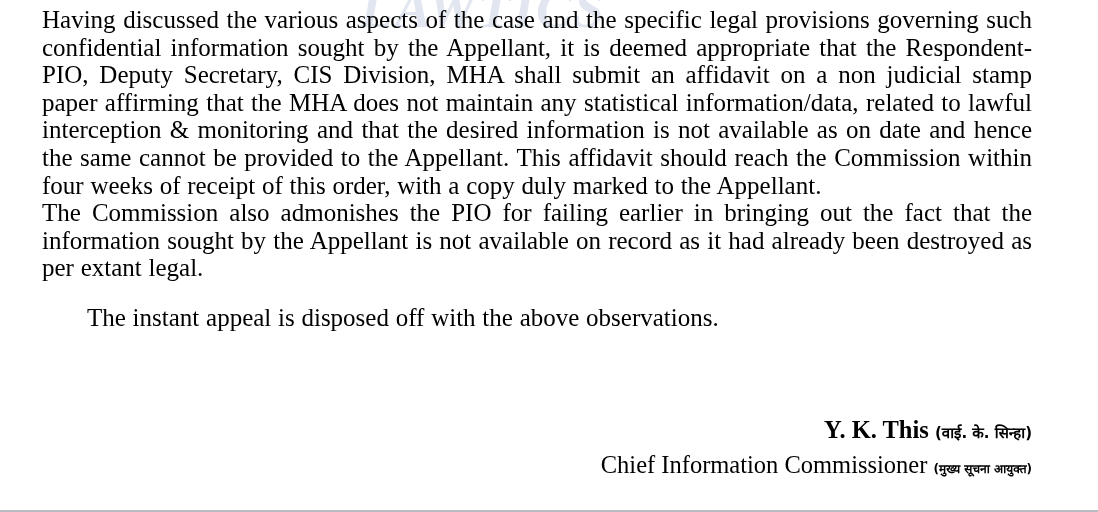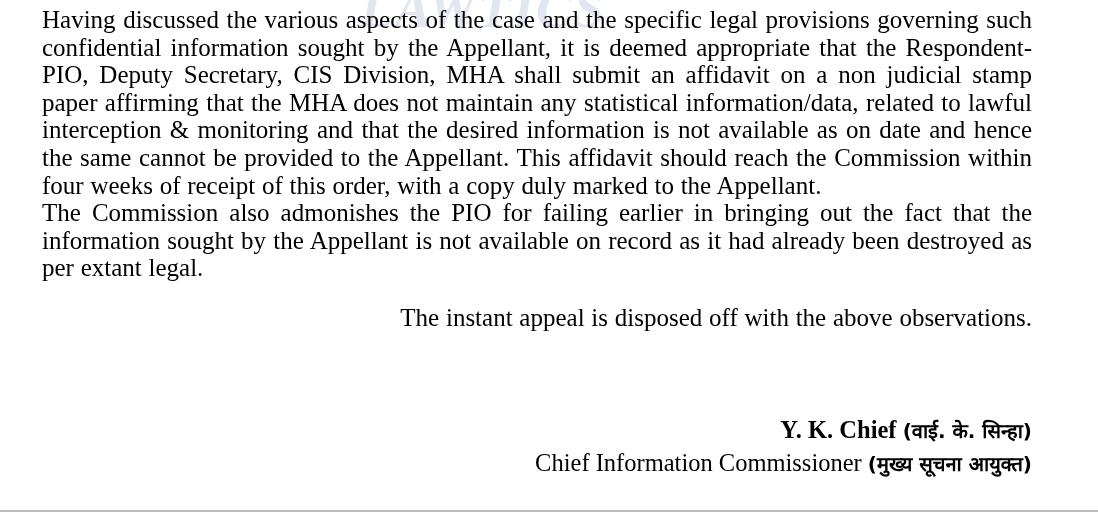--- a/index.html
+++ b/index.html
@@ -50,21 +50,21 @@
   p.para {
     margin: 0;
     font-size: 25px;
     line-height: 27.6px;
     text-align: justify;
     text-justify: inter-word;
     word-spacing: 0.02em;
   }
 
   p.para.nojust {
-    text-align: right;
+    text-align: left;
     margin-left: 45px;
   }
 
   .gap-small { height: 0px; }
   .gap-para { height: 22px; }
 
   .signature-block {
     position: absolute;
     right: 66px;
     top: 415px;
@@ -73,33 +73,33 @@
   }
 
   .sig-name {
     font-size: 24.5px;
     font-weight: bold;
     line-height: 30px;
     white-space: nowrap;
   }
   .sig-name .devanagari {
     font-family: "DejaVu Sans", sans-serif;
-    font-size: 20px;
+    font-size: 15px;
     font-weight: bold;
   }
 
   .sig-title {
     font-size: 24.5px;
     line-height: 30px;
     white-space: nowrap;
     margin-top: 2px;
   }
   .sig-title .devanagari {
     font-family: "DejaVu Sans", sans-serif;
-    font-size: 20px;
+    font-size: 12px;
     font-weight: bold;
   }
 
   .bottom-rule {
     position: absolute;
     left: 0;
     bottom: 0;
     width: 1098px;
     height: 2px;
     background: #b9bcc2;
@@ -115,21 +115,21 @@
   <div class="body-block">
     <p class="para">Having discussed the various aspects of the case and the specific legal provisions governing such confidential information sought by the Appellant, it is deemed appropriate that the Respondent-PIO, Deputy Secretary, CIS Division, MHA shall submit an affidavit on a non judicial stamp paper affirming that the MHA does not maintain any statistical information/data, related to lawful interception &amp; monitoring and that the desired information is not available as on date and hence the same cannot be provided to the Appellant. This affidavit should reach the Commission within four weeks of receipt of this order, with a copy duly marked to the Appellant.</p>
     <div class="gap-small"></div>
     <p class="para">The Commission also admonishes the PIO for failing earlier in bringing out the fact that the information sought by the Appellant is not available on record as it had already been destroyed as per extant legal.</p>
     <div class="gap-para"></div>
     <p class="para nojust">The instant appeal is disposed off with the above observations.</p>
   </div>
 
   <div class="signature-block">
     <div class="sig-name">
-      <span>Y. K. Chief</span>
+      <span>Y. K. This</span>
       <span class="devanagari">(वाई. के. सिन्हा)</span>
     </div>
     <div class="sig-title">
       <span>Chief Information Commissioner</span>
       <span class="devanagari">(मुख्य सूचना आयुक्त)</span>
     </div>
   </div>
 
   <div class="bottom-rule"></div>
 </div>

